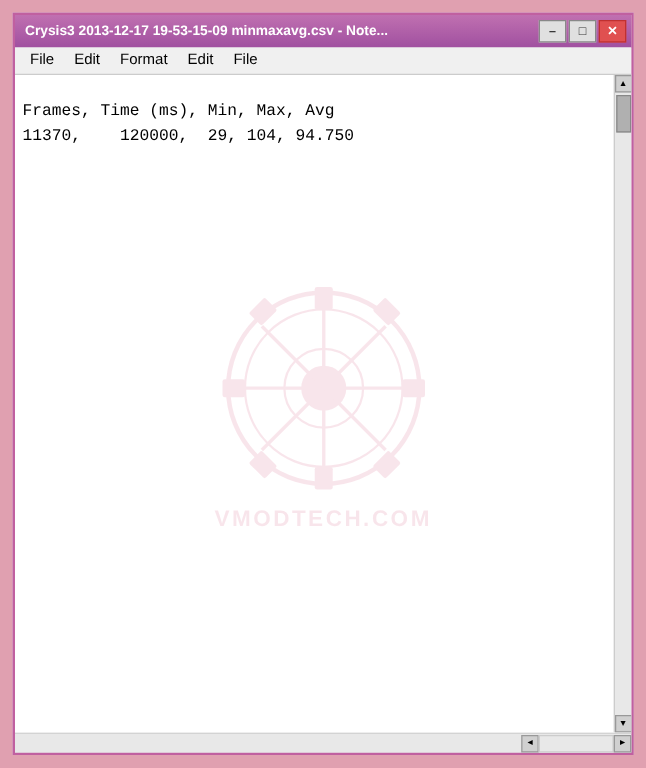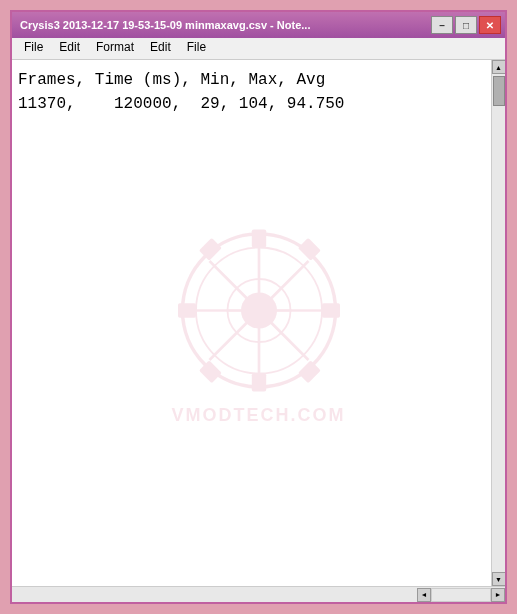--- a/index.html
+++ b/index.html
@@ -92,23 +92,23 @@
     .content-area {
       flex: 1;
       background: white;
       position: relative;
       overflow: hidden;
       display: flex;
     }
 
     .text-area {
       flex: 1;
-      padding: 8px 6px;
+      padding: 19px 6px;
       font-family: 'Courier New', Courier, monospace;
-      font-size: 16px;
+      font-size: 13px;
       color: #000;
       line-height: 1.5;
       white-space: pre;
       overflow: auto;
       position: relative;
       z-index: 2;
       background: transparent;
     }
 
     .watermark {

